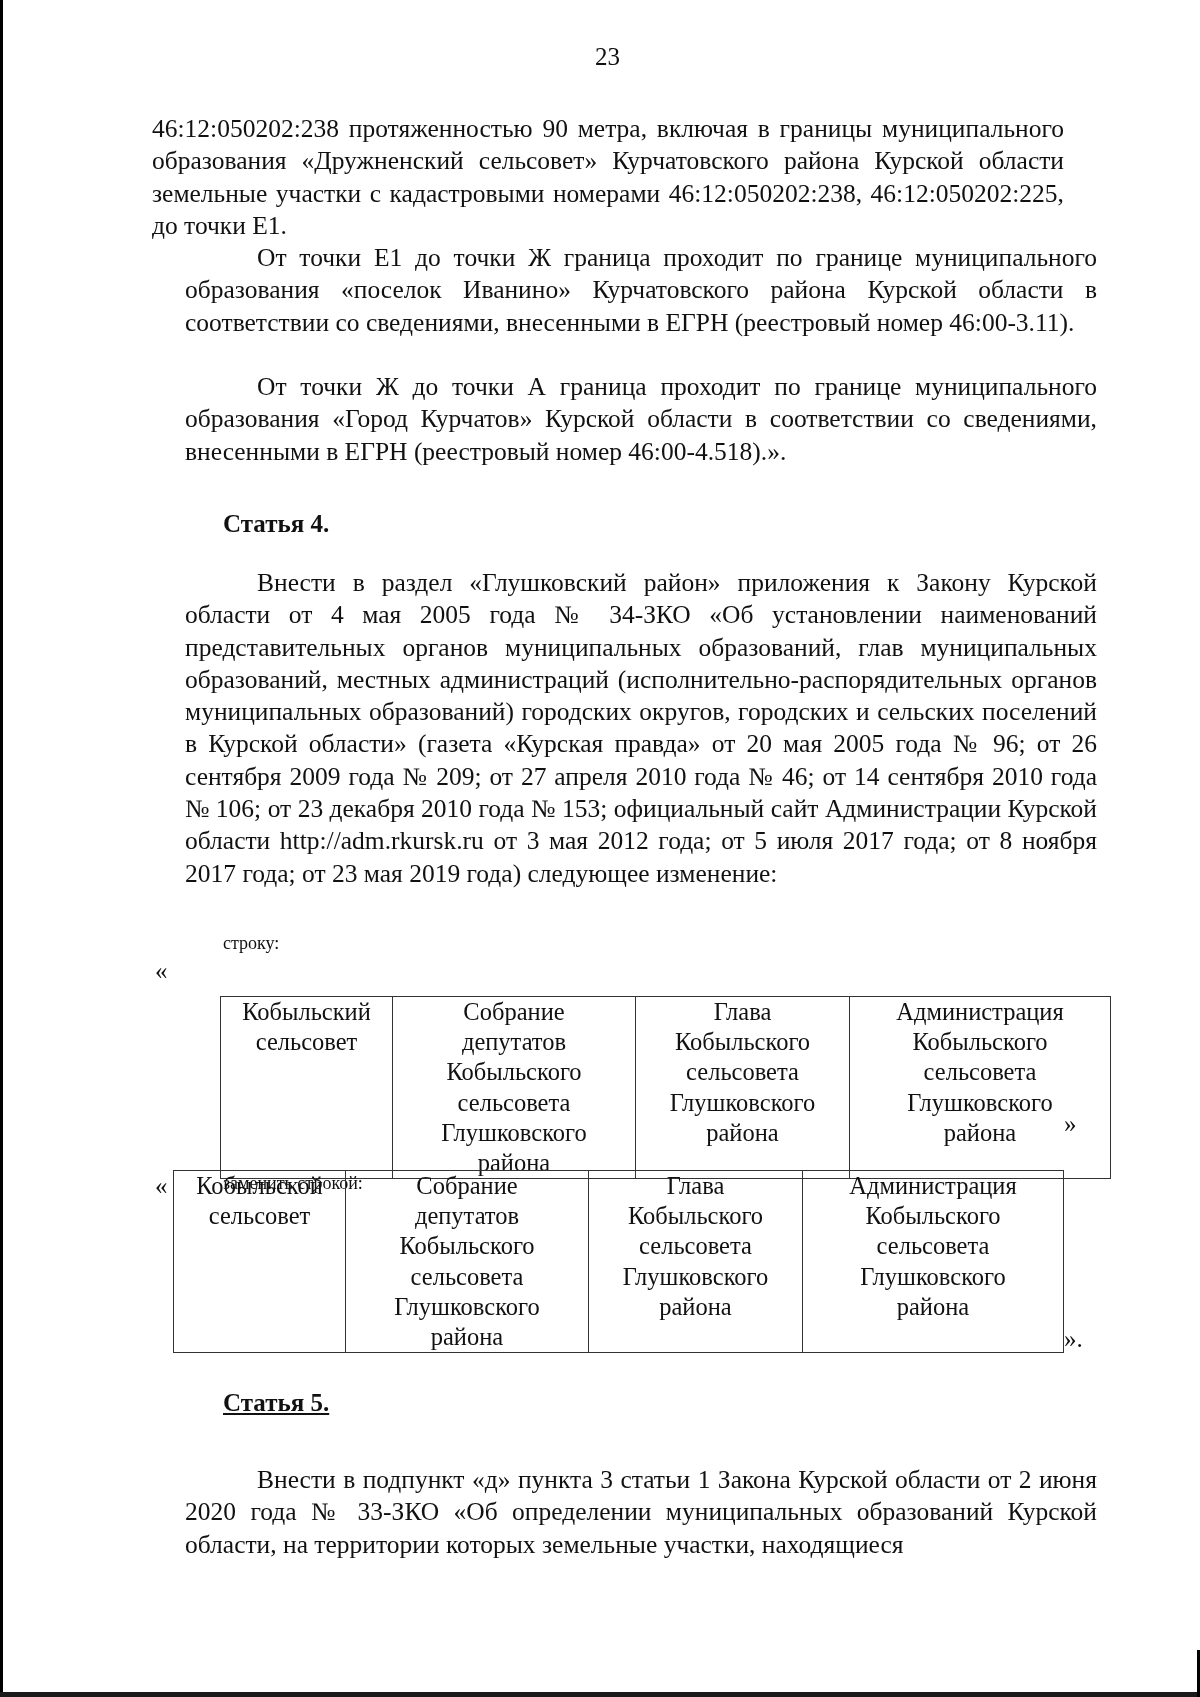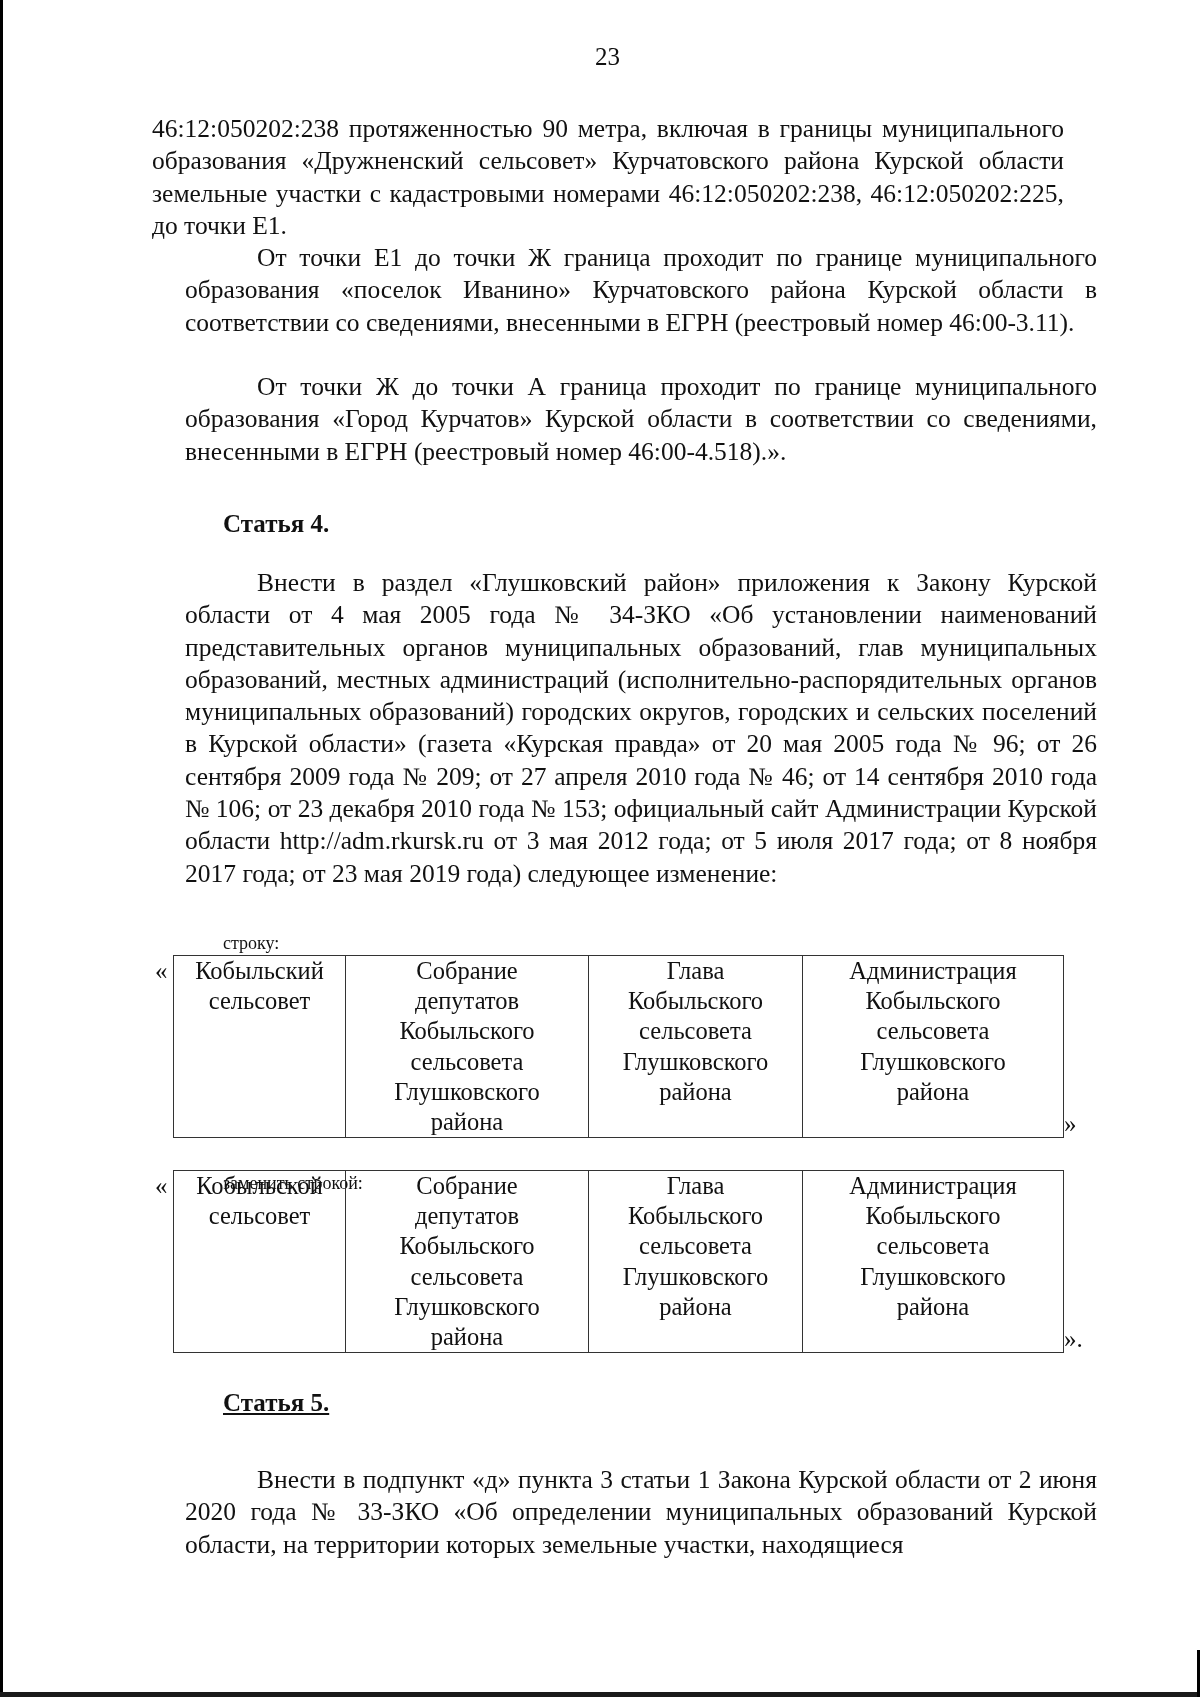--- a/index.html
+++ b/index.html
@@ -57,21 +57,21 @@
 <p class="para indent" style="top:242px;">От точки Е1 до точки Ж граница проходит по границе муниципального образования «поселок Иванино» Курчатовского района Курской области в соответствии со сведениями, внесенными в ЕГРН (реестровый номер 46:00-3.11).</p>
 <p class="para indent" style="top:371px;">От точки Ж до точки А граница проходит по границе муниципального образования «Город Курчатов» Курской области в соответствии со сведениями, внесенными в ЕГРН (реестровый номер 46:00-4.518).».</p>
 
 <h2 class="heading" style="top:509px;">Статья 4.</h2>
 
 <p class="para indent" style="top:567px;">Внести в раздел «Глушковский район» приложения к Закону Курской области от 4 мая 2005 года № 34-ЗКО «Об установлении наименований представительных органов муниципальных образований, глав муниципальных образований, местных администраций (исполнительно-распорядительных органов муниципальных образований) городских округов, городских и сельских поселений в Курской области» (газета «Курская правда» от 20 мая 2005 года № 96; от 26 сентября 2009 года № 209; от 27 апреля 2010 года № 46; от 14 сентября 2010 года № 106; от 23 декабря 2010 года № 153; официальный сайт Администрации Курской области http://adm.rkursk.ru от 3 мая 2012 года; от 5 июля 2017 года; от 8 ноября 2017 года; от 23 мая 2019 года) следующее изменение:</p>
 
 <div class="label-line" style="top:928px;">строку:</div>
 
 <span class="quote-mark" style="left:155px; top:956px;">«</span>
-<table class="law-row" style="top:955px;">
+<table class="law-row" style="top:996px;margin-left:47px;">
   <colgroup>
     <col style="width:172px">
       <col style="width:243px">
       <col style="width:214px">
       <col style="width:261px">
   </colgroup>
   <tbody>
       <tr>
     <td>
       <span class="cell-line">Кобыльский</span>

